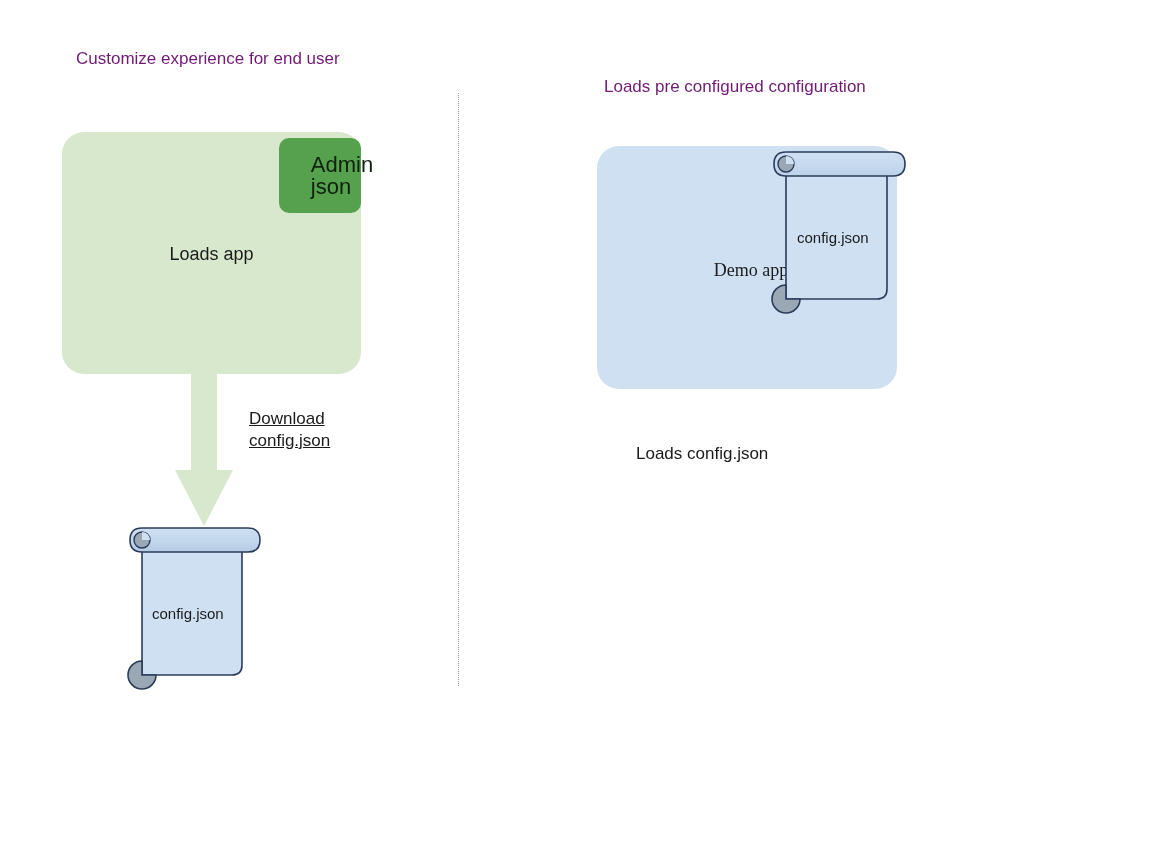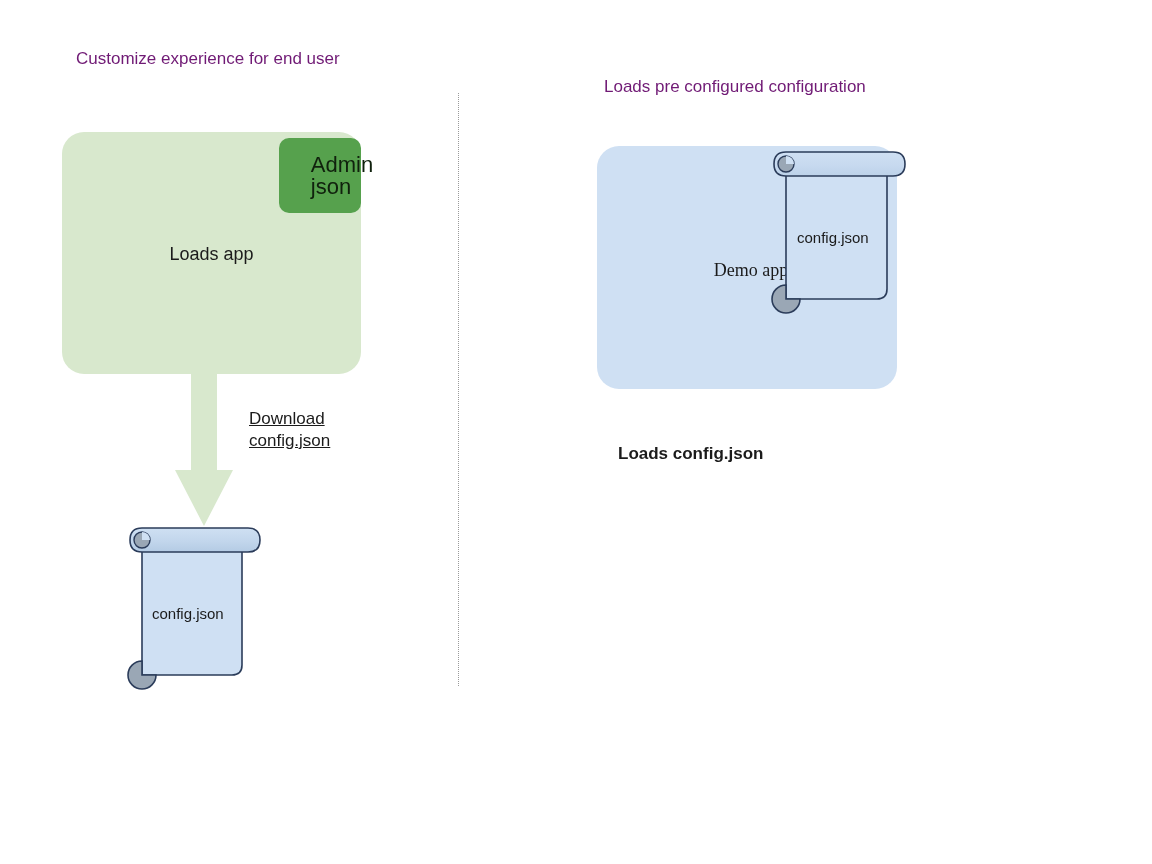--- a/index.html
+++ b/index.html
@@ -137,21 +137,21 @@
     position: absolute;
   }
   .scroll svg { display: block; overflow: visible; }
 
   #scroll-left  { left: 118px; top: 526px; width: 150px; height: 166px; }
   #scroll-left-label { left: 152px; top: 604px; }
 
   #scroll-right { left: 768px; top: 150px; width: 145px; height: 158px; }
   #scroll-right-label { left: 797px; top: 228px; }
 
-  #loads-caption { left: 618px; top: 443px; font-weight: bold; }
+  #loads-caption { left: 636px; top: 443px; }
 </style>
 </head>
 <body>
 
 <div id="canvas">
 
   <div class="heading" id="heading-left">Customize experience for end user</div>
 
   <div class="heading" id="heading-right">Loads pre configured configuration</div>
 

